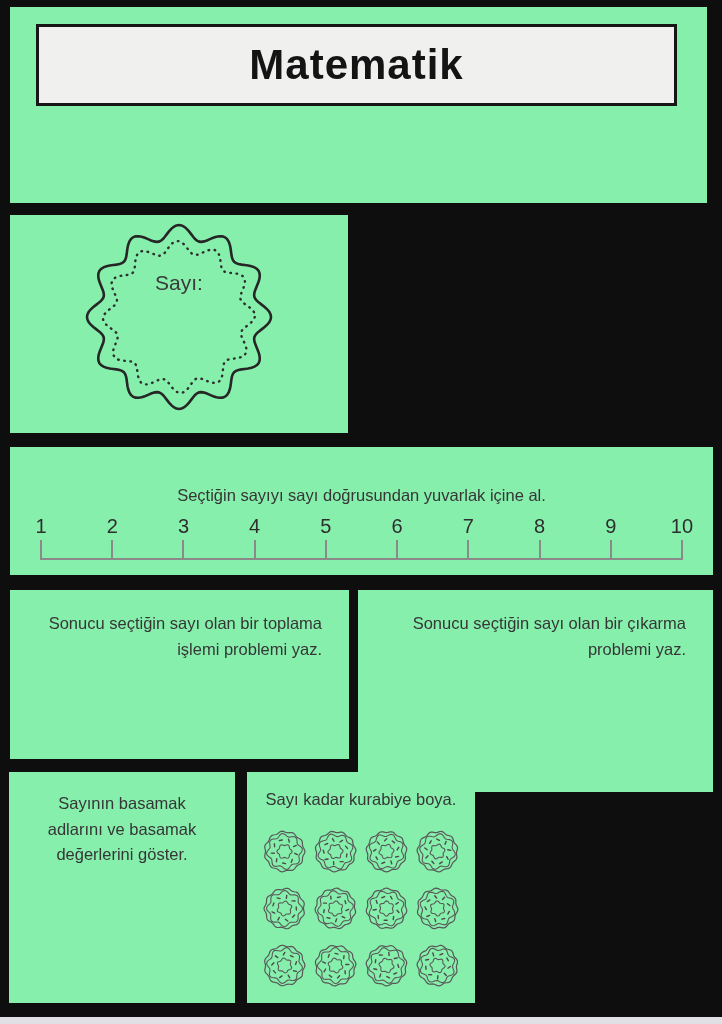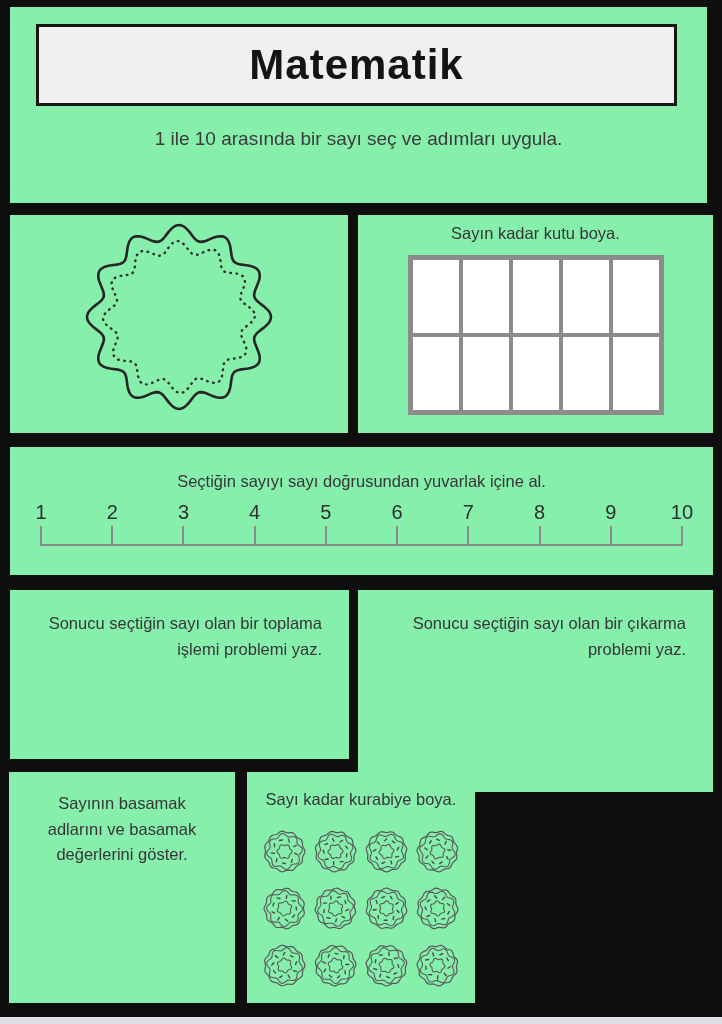--- a/index.html
+++ b/index.html
@@ -34,21 +34,21 @@
   #panel-boxes .section-title { margin-top:6px; }
   .box-grid {
     box-sizing:border-box; width:256px; height:160px; margin:8px auto 0;
     border:3px solid #8c8c8c;
     display:grid; grid-template-columns:repeat(5,1fr); grid-template-rows:repeat(2,1fr);
   }
   .box-cell { border:2px solid #8c8c8c; background:#fff; }
 
   
   #panel-numline { left:10px; top:447px; width:703px; height:128px; }
-  #panel-numline .section-title { margin-top:22px; }
+  #panel-numline .section-title { margin-top:36px; }
   .nl-labels { display:flex; justify-content:space-between; padding:0 17px; margin-top:6px; }
   .nl-cell  { width:28px; text-align:center; font-size:20px; color:#2e2e2e; }
   .nl-ticks { display:flex; justify-content:space-between; padding:0 17px; height:18px; margin-top:2px; }
   .nl-tick-cell { width:28px; display:flex; justify-content:center; }
   .nl-tick { width:2px; height:18px; background:#8a8a8a; }
   .nl-base { height:2px; background:#8a8a8a; margin:0 30px 0 30px; }
 
   
   #panel-add { left:10px;  top:590px; width:339px; height:169px; }
   #panel-sub { left:358px; top:590px; width:355px; height:202px; }
@@ -68,47 +68,32 @@
 </style>
 </head>
 <body>
 
 <div class="page">
 
   <div class="panel" id="panel-top">
     <div class="title-box">
       <h1>Matematik</h1>
     </div>
-    <div class="subtitle">1 ile 10 arasında bir sayı seç ve adımları uygula.</div>
   </div>
 
   <div class="panel" id="panel-badge">
     <div class="badge-wrap">
       <svg viewBox="0 0 200 200">
         <path id="badge-outer" fill="none" stroke="#262626" stroke-width="2.6" d="M192.00 100.00L191.54 102.66L190.21 105.25L188.16 107.71L185.63 110.01L182.90 112.14L180.26 114.15L177.99 116.10L176.31 118.09L175.34 120.19L175.13 122.49L175.60 125.05L176.58 127.87L177.86 130.93L179.16 134.15L180.21 137.40L180.75 140.55L180.61 143.46L179.67 146.00L177.94 148.08L175.50 149.65L172.49 150.76L169.16 151.48L165.72 151.97L162.43 152.39L159.49 152.94L157.04 153.82L155.15 155.15L153.82 157.04L152.94 159.49L152.39 162.43L151.97 165.72L151.48 169.16L150.76 172.49L149.65 175.50L148.08 177.94L146.00 179.67L143.46 180.61L140.55 180.75L137.40 180.21L134.15 179.16L130.93 177.86L127.87 176.58L125.05 175.60L122.49 175.13L120.19 175.34L118.09 176.31L116.10 177.99L114.15 180.26L112.14 182.90L110.01 185.63L107.71 188.16L105.25 190.21L102.66 191.54L100.00 192.00L97.34 191.54L94.75 190.21L92.29 188.16L89.99 185.63L87.86 182.90L85.85 180.26L83.90 177.99L81.91 176.31L79.81 175.34L77.51 175.13L74.95 175.60L72.13 176.58L69.07 177.86L65.85 179.16L62.60 180.21L59.45 180.75L56.54 180.61L54.00 179.67L51.92 177.94L50.35 175.50L49.24 172.49L48.52 169.16L48.03 165.72L47.61 162.43L47.06 159.49L46.18 157.04L44.85 155.15L42.96 153.82L40.51 152.94L37.57 152.39L34.28 151.97L30.84 151.48L27.51 150.76L24.50 149.65L22.06 148.08L20.33 146.00L19.39 143.46L19.25 140.55L19.79 137.40L20.84 134.15L22.14 130.93L23.42 127.87L24.40 125.05L24.87 122.49L24.66 120.19L23.69 118.09L22.01 116.10L19.74 114.15L17.10 112.14L14.37 110.01L11.84 107.71L9.79 105.25L8.46 102.66L8.00 100.00L8.46 97.34L9.79 94.75L11.84 92.29L14.37 89.99L17.10 87.86L19.74 85.85L22.01 83.90L23.69 81.91L24.66 79.81L24.87 77.51L24.40 74.95L23.42 72.13L22.14 69.07L20.84 65.85L19.79 62.60L19.25 59.45L19.39 56.54L20.33 54.00L22.06 51.92L24.50 50.35L27.51 49.24L30.84 48.52L34.28 48.03L37.57 47.61L40.51 47.06L42.96 46.18L44.85 44.85L46.18 42.96L47.06 40.51L47.61 37.57L48.03 34.28L48.52 30.84L49.24 27.51L50.35 24.50L51.92 22.06L54.00 20.33L56.54 19.39L59.45 19.25L62.60 19.79L65.85 20.84L69.07 22.14L72.13 23.42L74.95 24.40L77.51 24.87L79.81 24.66L81.91 23.69L83.90 22.01L85.85 19.74L87.86 17.10L89.99 14.37L92.29 11.84L94.75 9.79L97.34 8.46L100.00 8.00L102.66 8.46L105.25 9.79L107.71 11.84L110.01 14.37L112.14 17.10L114.15 19.74L116.10 22.01L118.09 23.69L120.19 24.66L122.49 24.87L125.05 24.40L127.87 23.42L130.93 22.14L134.15 20.84L137.40 19.79L140.55 19.25L143.46 19.39L146.00 20.33L148.08 22.06L149.65 24.50L150.76 27.51L151.48 30.84L151.97 34.28L152.39 37.57L152.94 40.51L153.82 42.96L155.15 44.85L157.04 46.18L159.49 47.06L162.43 47.61L165.72 48.03L169.16 48.52L172.49 49.24L175.50 50.35L177.94 51.92L179.67 54.00L180.61 56.54L180.75 59.45L180.21 62.60L179.16 65.85L177.86 69.07L176.58 72.13L175.60 74.95L175.13 77.51L175.34 79.81L176.31 81.91L177.99 83.90L180.26 85.85L182.90 87.86L185.63 89.99L188.16 92.29L190.21 94.75L191.54 97.34L192.00 100.00Z"></path>
         <path id="badge-inner" fill="none" stroke="#2e2e2e" stroke-width="2.4" stroke-dasharray="0.6 5.6" stroke-linecap="round" d="M175.80 100.00L174.89 102.18L173.33 104.27L171.29 106.24L169.02 108.07L166.76 109.78L164.77 111.42L163.23 113.06L162.30 114.76L162.01 116.62L162.34 118.66L163.17 120.93L164.31 123.41L165.53 126.03L166.59 128.73L167.28 131.37L167.41 133.85L166.87 136.06L165.64 137.90L163.77 139.33L161.37 140.36L158.62 141.05L155.74 141.50L152.93 141.85L150.38 142.27L148.23 142.92L146.57 143.94L145.40 145.40L144.66 147.34L144.24 149.71L143.99 152.43L143.73 155.31L143.31 158.17L142.58 160.81L141.45 163.02L139.89 164.66L137.90 165.64L135.56 165.95L132.96 165.64L130.24 164.86L127.52 163.80L124.91 162.71L122.49 161.80L120.31 161.29L118.36 161.33L116.62 162.01L115.01 163.32L113.46 165.17L111.88 167.40L110.22 169.77L108.42 172.04L106.47 173.95L104.39 175.31L102.21 175.94L100.00 175.80L97.82 174.89L95.73 173.33L93.76 171.29L91.93 169.02L90.22 166.76L88.58 164.77L86.94 163.23L85.24 162.30L83.38 162.01L81.34 162.34L79.07 163.17L76.59 164.31L73.97 165.53L71.27 166.59L68.63 167.28L66.15 167.41L63.94 166.87L62.10 165.64L60.67 163.77L59.64 161.37L58.95 158.62L58.50 155.74L58.15 152.93L57.73 150.38L57.08 148.23L56.06 146.57L54.60 145.40L52.66 144.66L50.29 144.24L47.57 143.99L44.69 143.73L41.83 143.31L39.19 142.58L36.98 141.45L35.34 139.89L34.36 137.90L34.05 135.56L34.36 132.96L35.14 130.24L36.20 127.52L37.29 124.91L38.20 122.49L38.71 120.31L38.67 118.36L37.99 116.62L36.68 115.01L34.83 113.46L32.60 111.88L30.23 110.22L27.96 108.42L26.05 106.47L24.69 104.39L24.06 102.21L24.20 100.00L25.11 97.82L26.67 95.73L28.71 93.76L30.98 91.93L33.24 90.22L35.23 88.58L36.77 86.94L37.70 85.24L37.99 83.38L37.66 81.34L36.83 79.07L35.69 76.59L34.47 73.97L33.41 71.27L32.72 68.63L32.59 66.15L33.13 63.94L34.36 62.10L36.23 60.67L38.63 59.64L41.38 58.95L44.26 58.50L47.07 58.15L49.62 57.73L51.77 57.08L53.43 56.06L54.60 54.60L55.34 52.66L55.76 50.29L56.01 47.57L56.27 44.69L56.69 41.83L57.42 39.19L58.55 36.98L60.11 35.34L62.10 34.36L64.44 34.05L67.04 34.36L69.76 35.14L72.48 36.20L75.09 37.29L77.51 38.20L79.69 38.71L81.64 38.67L83.38 37.99L84.99 36.68L86.54 34.83L88.12 32.60L89.78 30.23L91.58 27.96L93.53 26.05L95.61 24.69L97.79 24.06L100.00 24.20L102.18 25.11L104.27 26.67L106.24 28.71L108.07 30.98L109.78 33.24L111.42 35.23L113.06 36.77L114.76 37.70L116.62 37.99L118.66 37.66L120.93 36.83L123.41 35.69L126.03 34.47L128.73 33.41L131.37 32.72L133.85 32.59L136.06 33.13L137.90 34.36L139.33 36.23L140.36 38.63L141.05 41.38L141.50 44.26L141.85 47.07L142.27 49.62L142.92 51.77L143.94 53.43L145.40 54.60L147.34 55.34L149.71 55.76L152.43 56.01L155.31 56.27L158.17 56.69L160.81 57.42L163.02 58.55L164.66 60.11L165.64 62.10L165.95 64.44L165.64 67.04L164.86 69.76L163.80 72.48L162.71 75.09L161.80 77.51L161.29 79.69L161.33 81.64L162.01 83.38L163.32 84.99L165.17 86.54L167.40 88.12L169.77 89.78L172.04 91.58L173.95 93.53L175.31 95.61L175.94 97.79L175.80 100.00Z"></path>
       </svg>
+      <div class="badge-label">Sayı:</div>
     </div>
   </div>
 
-  <div class="panel" id="panel-boxes">
-    <div class="section-title">Sayın kadar kutu boya.</div>
-    <div class="box-grid" id="box-grid">
-        <div class="box-cell"></div>
-        <div class="box-cell"></div>
-        <div class="box-cell"></div>
-        <div class="box-cell"></div>
-        <div class="box-cell"></div>
-        <div class="box-cell"></div>
-        <div class="box-cell"></div>
-        <div class="box-cell"></div>
-        <div class="box-cell"></div>
-        <div class="box-cell"></div>
-      </div>
-  </div>
 
   <div class="panel" id="panel-numline">
     <div class="section-title">Seçtiğin sayıyı sayı doğrusundan yuvarlak içine al.</div>
     <div class="nl-labels" id="nl-labels">
         <span class="nl-cell">1</span>
         <span class="nl-cell">2</span>
         <span class="nl-cell">3</span>
         <span class="nl-cell">4</span>
         <span class="nl-cell">5</span>
         <span class="nl-cell">6</span>

